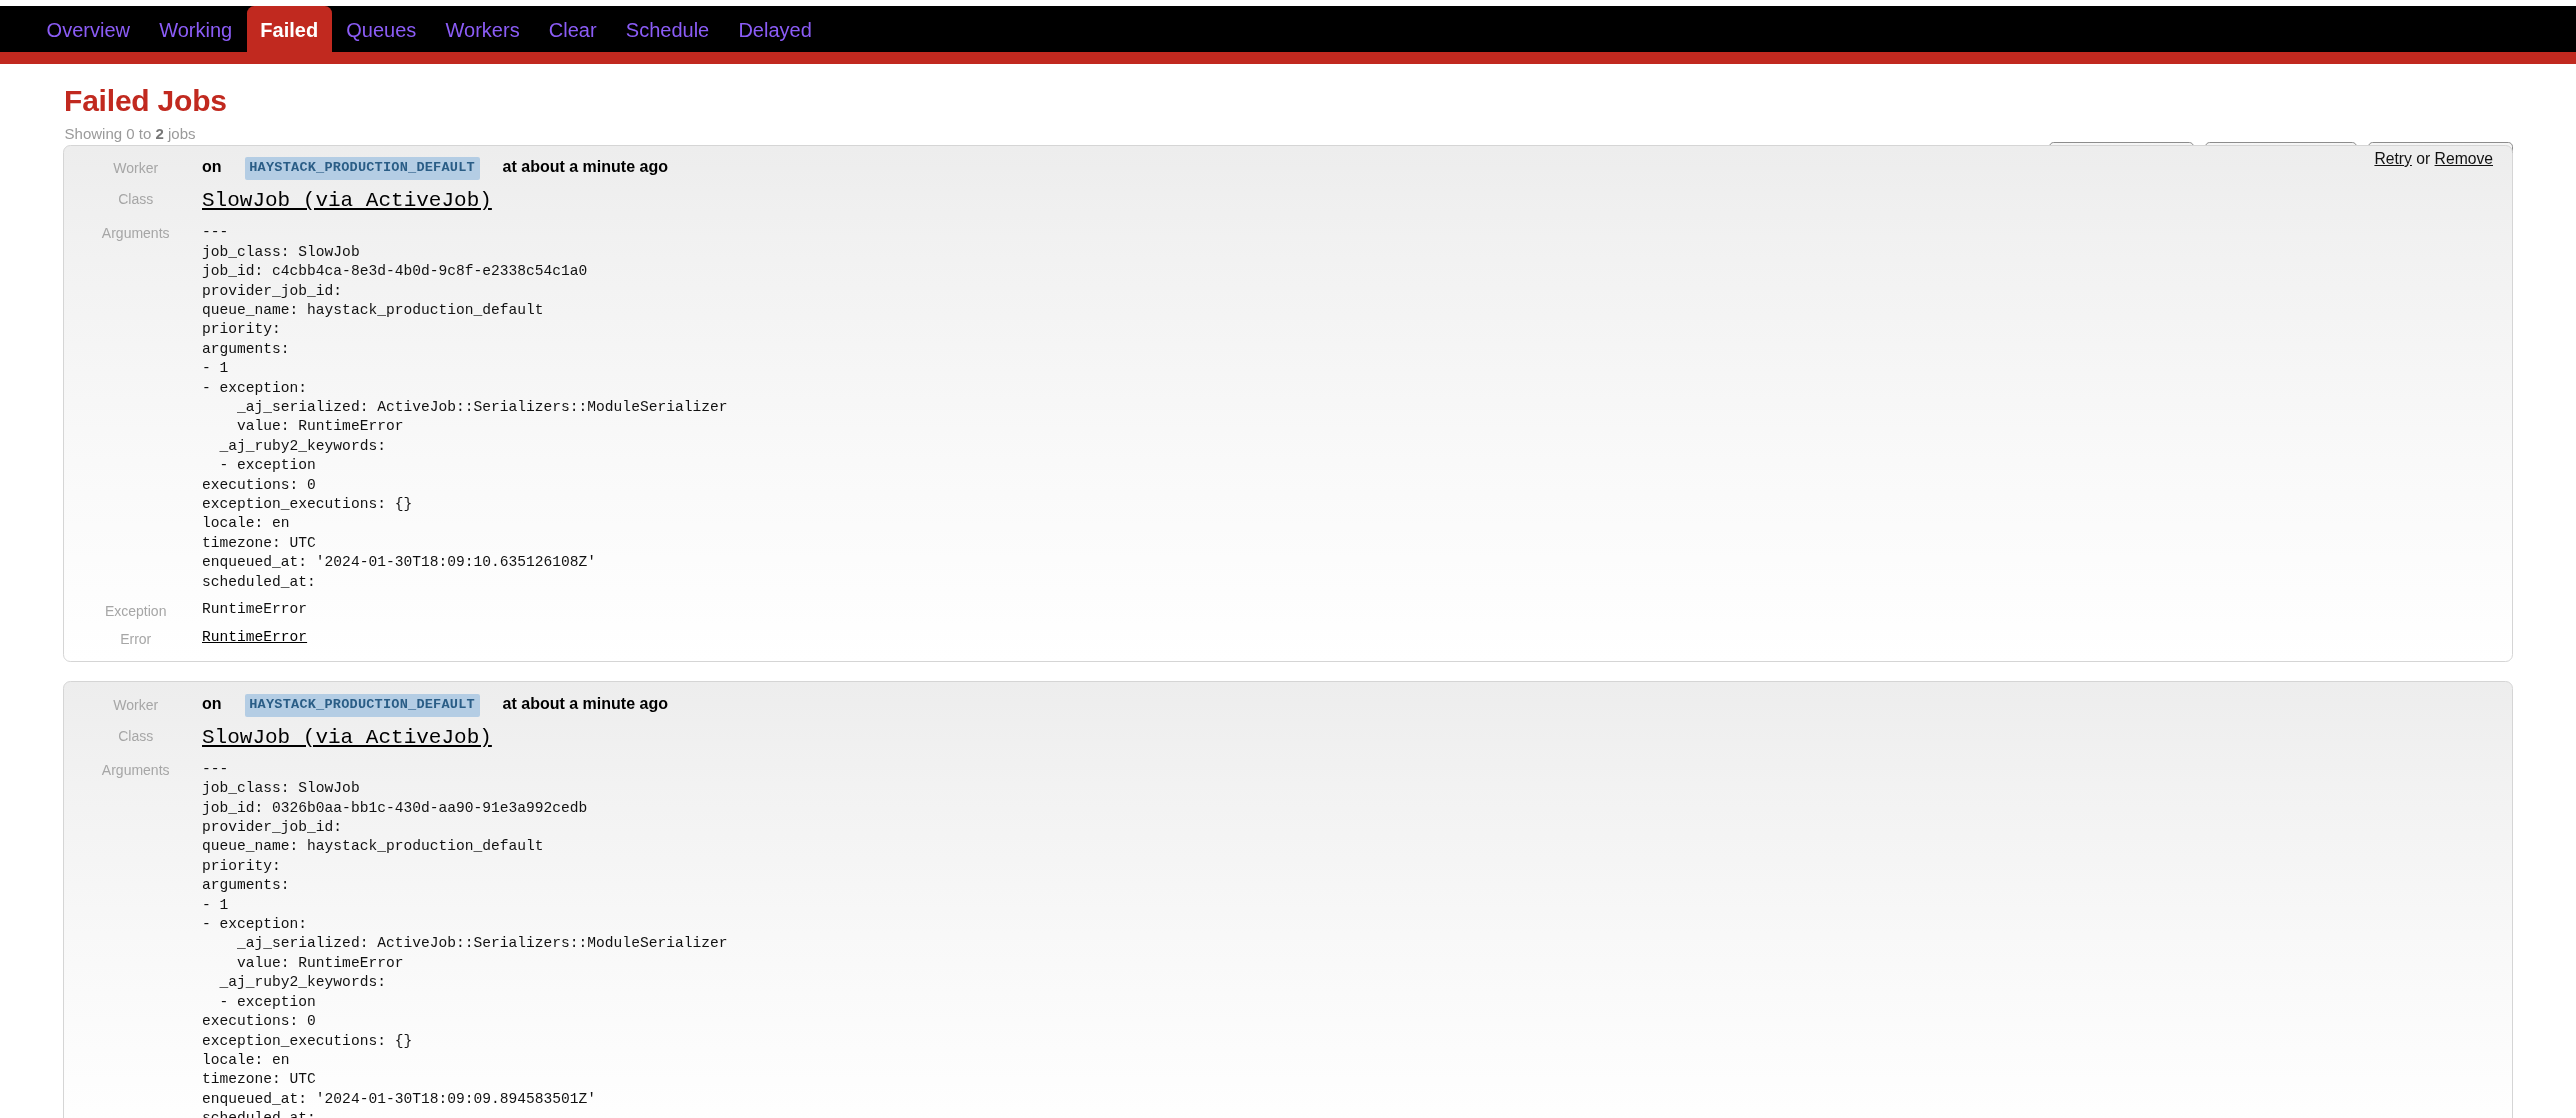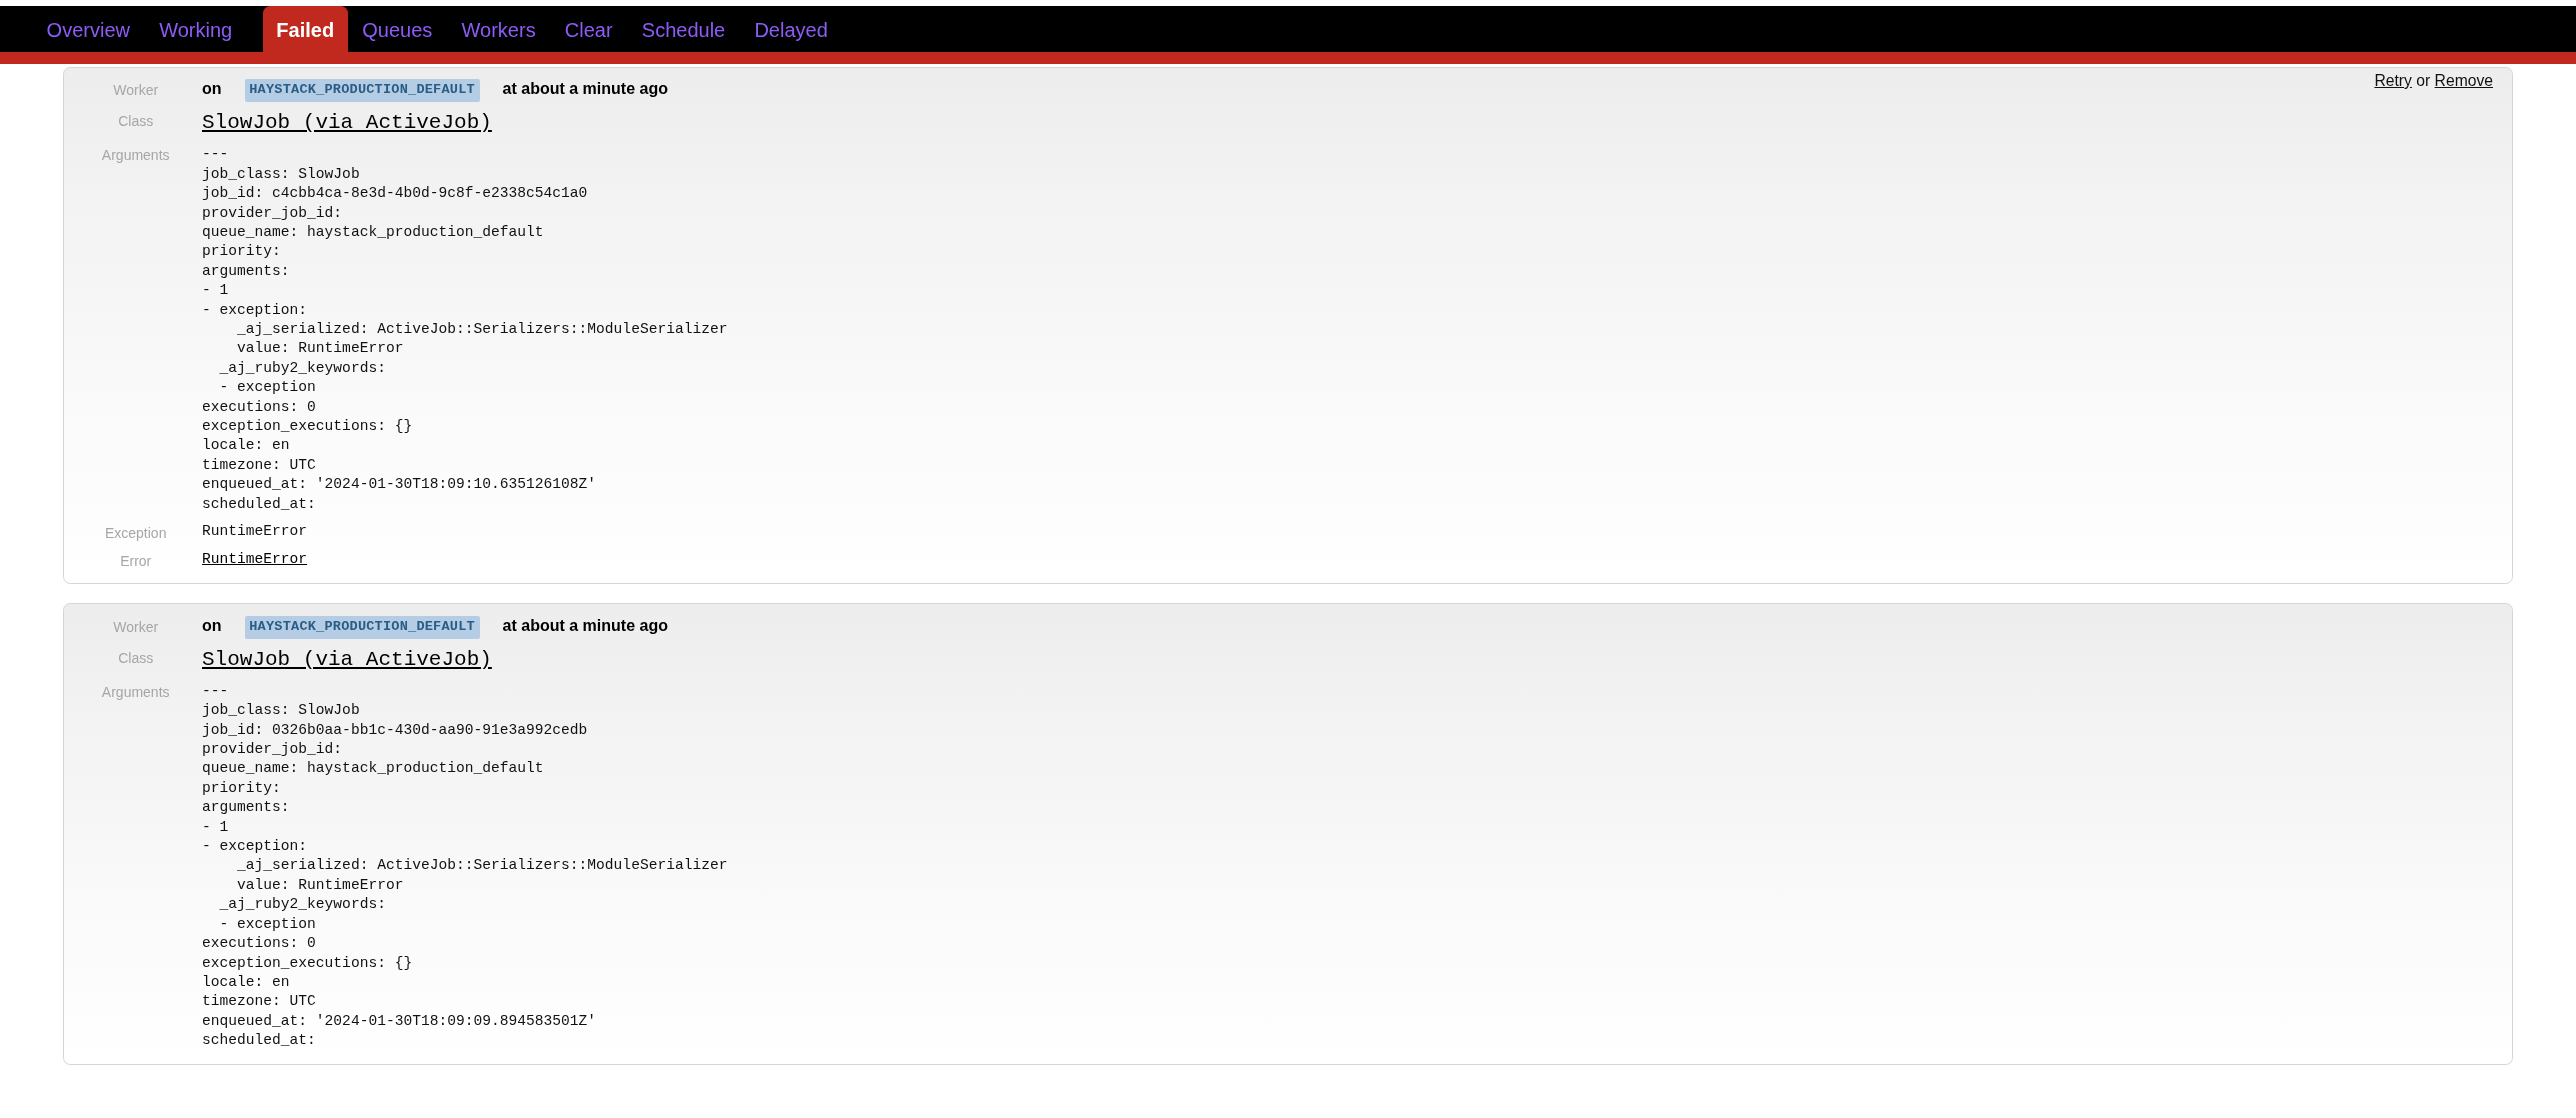--- a/index.html
+++ b/index.html
@@ -36,21 +36,20 @@
     height: 100%;
     cursor: pointer;
   }
   .navitem.active {
     background: #c1291f;
     border-radius: 7.3px 7.3px 0 0;
     color: #ffffff;
     font-weight: bold;
     padding-left: 13.6px;
     padding-right: 13.6px;
-    margin-left: 16px;
   }
   .navunderline { height: 11.5px; background: #c1291f; width: 100%; }
 
   
   .page { padding: 0 63px 0 63px; }
   .header-row {
     position: relative;
     padding-top: 20px;
     height: 78px;
   }
@@ -173,20 +172,30 @@
     <a class="navitem">Workers</a>
     <a class="navitem">Clear</a>
     <a class="navitem">Schedule</a>
     <a class="navitem">Delayed</a>
   </nav>
 </div>
 <div class="navunderline"></div>
 
 <div class="page">
 
+  <div class="header-row">
+    <h1 class="page-title">Failed Jobs</h1>
+    <div class="subtitle"><span>Showing 0 to </span><b>2</b><span> jobs</span></div>
+
+    <div class="actions">
+      <button class="btn">Retry Failed Jobs</button>
+      <button class="btn">Clear Retried Jobs</button>
+      <button class="btn">Clear Failed Jobs</button>
+    </div>
+  </div>
 
   <div class="jobs">
 
     <div class="job">
       <div class="retry-remove">
         <a class="link">Retry</a><span class="sep"> or </span><a class="link">Remove</a>
       </div>
       <div class="row">
         <div class="rlabel">Worker</div>
         <div class="rval worker-line">

